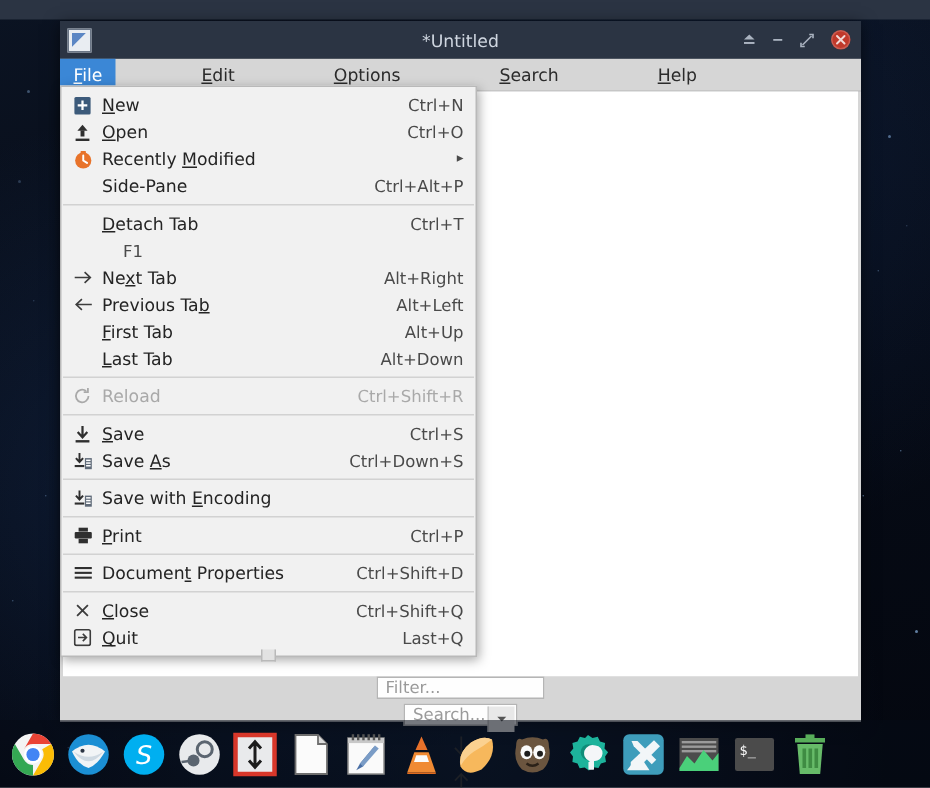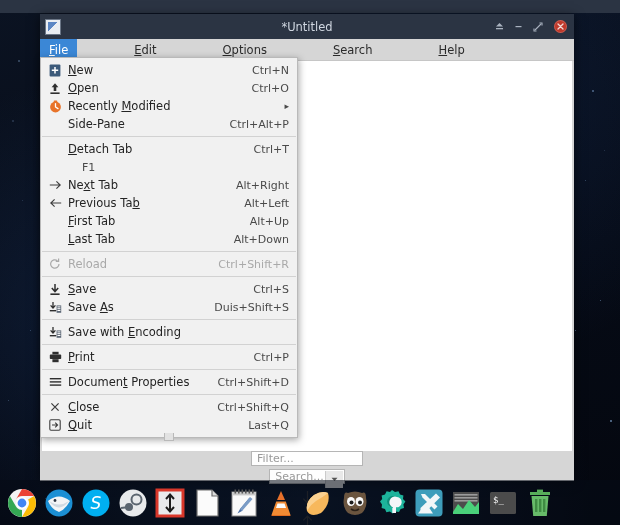--- a/index.html
+++ b/index.html
@@ -218,21 +218,21 @@
   .toolbtn.boxed {
     border: 1px solid #9c9c9c;
     background: #dcdcdc;
     font-size: 11px;
   }
 
   
   #filemenu {
     position: absolute;
     left: 40px; top: 57px;
-    width: 258px;
+    width: 278px;
     background: #f1f1f1;
     border: 1px solid #b9b9b9;
     box-shadow: 1px 2px 7px rgba(0,0,0,.35);
     padding: 3px 0;
     font-size: 11.5px;
     color: #242424;
     z-index: 50;
     box-sizing: border-box;
   }
   .mi {
@@ -555,21 +555,21 @@
         <svg width="13" height="13" viewBox="0 0 13 13">
             <path d="M4 1 L4 6.6 M1.6 4.4 L4 7 L6.4 4.4" stroke="#2f2f2f" stroke-width="1.3" fill="none"></path>
             <rect x="0.8" y="9" width="6.4" height="1.4" fill="#2f2f2f"></rect>
             <rect x="7.6" y="4.4" width="4.6" height="7.4" fill="#5f6a78"></rect>
             <rect x="8.4" y="5.4" width="3" height="1" fill="#fff"></rect>
             <rect x="8.4" y="7.2" width="3" height="1" fill="#fff"></rect>
             <rect x="8.4" y="9" width="3" height="1" fill="#fff"></rect>
           </svg>
       </span>
       <span class="lbl">Save <u>A</u>s</span>
-      <span class="acc">Duis+Shift+S</span>
+      <span class="acc">Ctrl+Down+S</span>
     </div>
 
     <div class="sep"></div>
 
     <div class="mi">
       <span class="ic">
         <svg width="13" height="13" viewBox="0 0 13 13">
             <path d="M4 1 L4 6.6 M1.6 4.4 L4 7 L6.4 4.4" stroke="#2f2f2f" stroke-width="1.3" fill="none"></path>
             <rect x="0.8" y="9" width="6.4" height="1.4" fill="#2f2f2f"></rect>
             <rect x="7.6" y="4.4" width="4.6" height="7.4" fill="#5f6a78"></rect>

